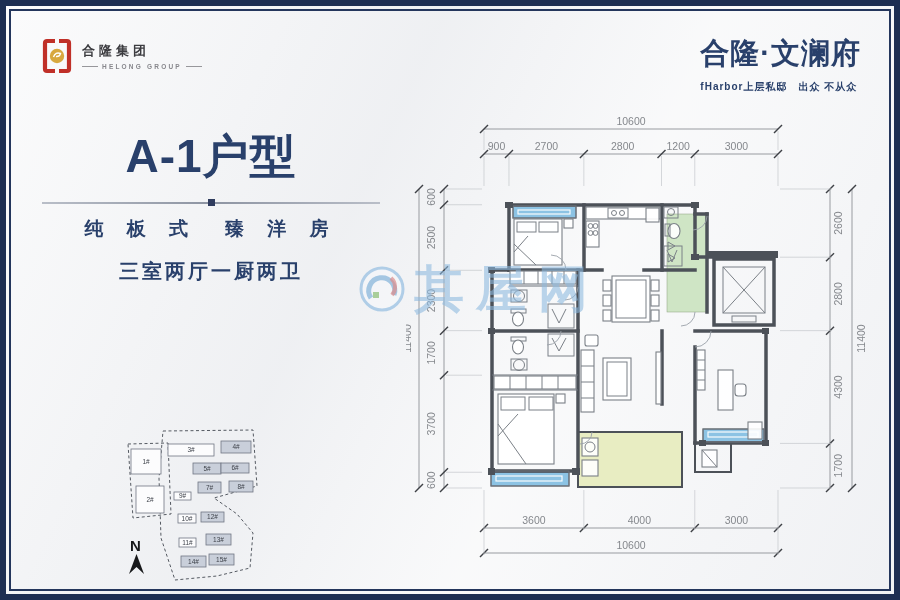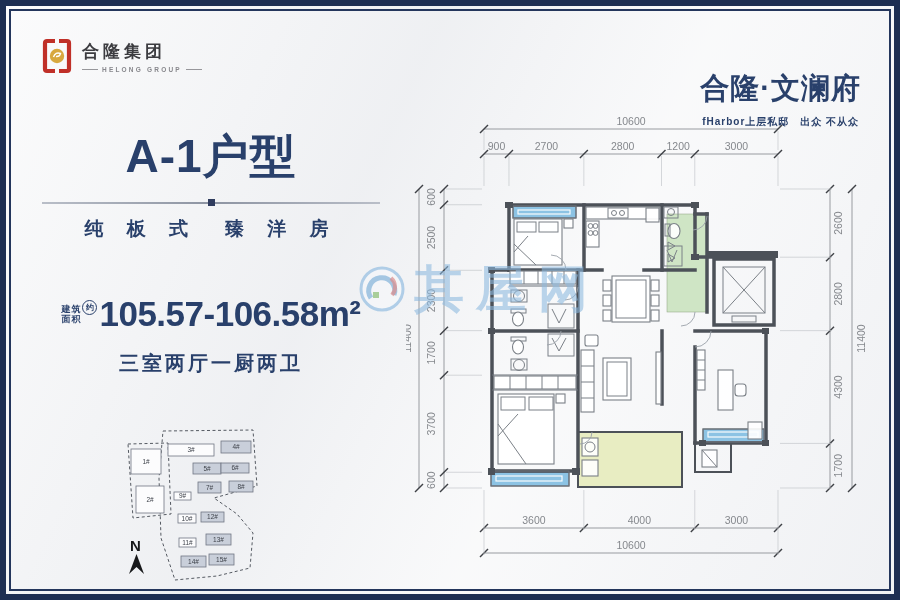--- a/index.html
+++ b/index.html
@@ -5,25 +5,25 @@
   html,body{margin:0;padding:0;background:#202b44;}
   .page{position:relative;width:900px;height:600px;box-sizing:border-box;
     background:#f2f3f5;
     background-image:linear-gradient(115deg, rgba(255,255,255,.7) 0%, rgba(232,234,238,.35) 38%, rgba(255,255,255,.55) 62%, rgba(236,238,242,.4) 100%);
     border:6px solid #1d2e52;overflow:hidden;
     font-family:"Liberation Sans", sans-serif;}
   .inner-frame{position:absolute;inset:3px;border:2px solid #24365c;pointer-events:none;z-index:40;}
 
   
   .logo{position:absolute;left:34px;top:30px;display:flex;align-items:center;gap:8px;}
-  .logo-txt-cn{font-size:17px;font-weight:bold;letter-spacing:4px;color:#3c3c40;}
+  .logo-txt-cn{font-size:13px;font-weight:bold;letter-spacing:4px;color:#3c3c40;}
   .logo-txt-en{display:flex;align-items:center;gap:4px;margin-top:3px;}
   .logo-txt-en .dash{width:16px;height:1px;background:#97979b;}
   .logo-txt-en span{font-size:6.5px;letter-spacing:2.2px;color:#87878c;font-weight:bold;}
-  .project{position:absolute;right:33px;top:28px;text-align:center;margin-top:35px;}
+  .project{position:absolute;right:33px;top:28px;text-align:left;}
   .project-name{font-size:29px;font-weight:bold;letter-spacing:1px;color:var(--navy);}
   .project-slogan{font-size:10px;font-weight:bold;letter-spacing:1px;color:var(--navy);margin-top:6px;}
 
   
   .unit-info{position:absolute;left:30px;top:120px;width:350px;text-align:center;color:var(--navy);}
   .unit-title{font-size:46px;font-weight:bold;letter-spacing:1px;}
   .divider{position:relative;height:2px;background:linear-gradient(90deg,#b9bec8,#8d94a2,#b9bec8);margin:14px 6px 12px 6px;}
   .divider .dot{position:absolute;left:50%;top:-3px;width:7px;height:7px;margin-left:-3px;background:#2f3c5e;}
   .unit-tagline{font-size:19px;font-weight:bold;letter-spacing:9px;}
   .area-row{display:flex;align-items:center;justify-content:center;margin-top:52px;}
@@ -88,28 +88,20 @@
     <div class="project-name">合隆·文澜府</div>
     <div class="project-slogan">fHarbor上层私邸　出众 不从众</div>
   </div>
 
   <div class="unit-info">
     <div class="unit-title">A-1户型</div>
     <div class="divider">
         <span class="dot"></span>
       </div>
     <div class="unit-tagline">纯 板 式　臻 洋 房</div>
-    <div class="area-row">
-      <div class="area-prefix">
-        <span>建筑</span>
-        <span>面积</span>
-      </div>
-      <div class="area-circle">约</div>
-      <div class="area-value">105.57-106.58m²</div>
-    </div>
     <div class="rooms">三室两厅一厨两卫</div>
   </div>
 
   <svg id="site-svg" width="215" height="185" viewBox="0 0 215 185">
     <polygon class="boundary" points="62,13 152,12 156,68 113,80 136,96 152,115 149,150 116,158 74,162 60,120 58,60"></polygon>
     <polygon class="boundary" points="27,26 67,25 70,96 32,100"></polygon>
     <g id="site-buildings">
         <rect x="30" y="31" width="30" height="25" class="bld-white"></rect>
         <text x="45" y="45.8" class="bldtxt" text-anchor="middle">1#</text>
         <rect x="35" y="68" width="28" height="27" class="bld-white"></rect>

